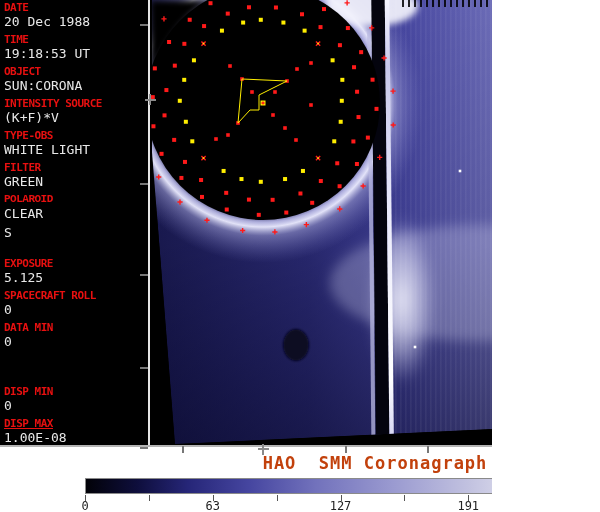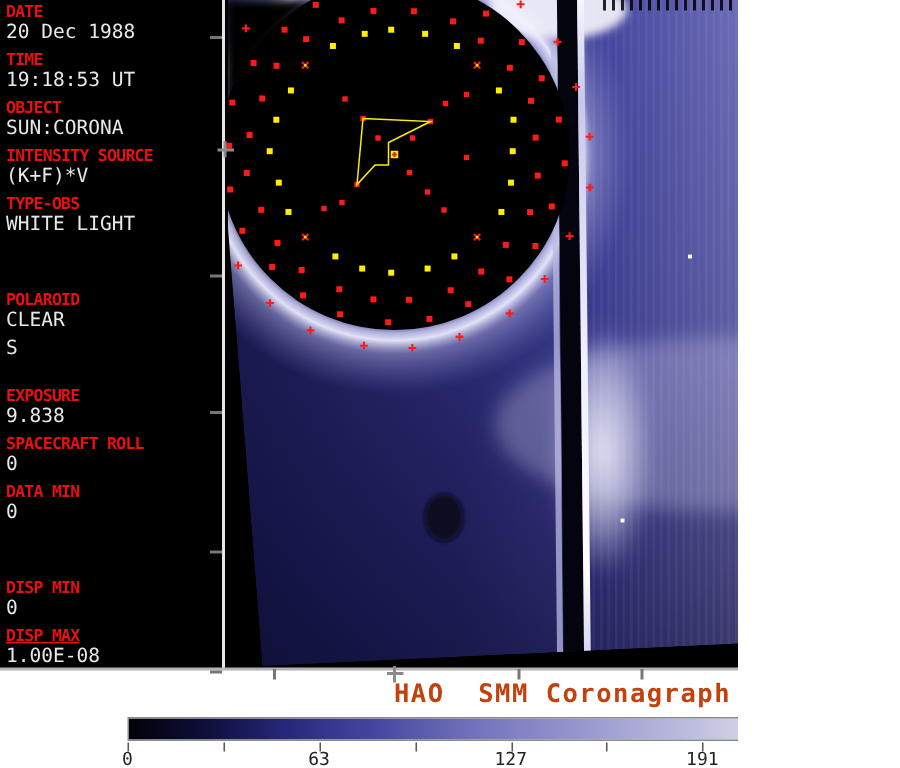--- a/index.html
+++ b/index.html
@@ -53,30 +53,34 @@
         <span class="val">SUN:CORONA</span>
       </div>
       <div class="field" style="top: 97px;">
         <span class="lbl" style="color: rgb(232, 16, 16);">INTENSITY SOURCE</span>
         <span class="val">(K+F)*V</span>
       </div>
       <div class="field" style="top: 129px;">
         <span class="lbl" style="color: rgb(232, 16, 16);">TYPE-OBS</span>
         <span class="val">WHITE LIGHT</span>
       </div>
+      <div class="field" style="top: 161px;">
+        <span class="lbl" style="color: rgb(232, 16, 16);">FILTER</span>
+        <span class="val">GREEN</span>
+      </div>
       <div class="field" style="top: 193px;">
-        <span class="lbl" style="color: rgb(232, 16, 16);">POLAROID</span>
+        <span class="lbl" style="color: rgb(232, 16, 16); font-family: Liberation Mono, monospace;">POLAROID</span>
         <span class="val">CLEAR</span>
       </div>
       <div class="field" style="top: 225px;">
         <span class="val">S</span>
       </div>
       <div class="field" style="top: 257px;">
         <span class="lbl" style="color: rgb(232, 16, 16);">EXPOSURE</span>
-        <span class="val">9.838</span>
+        <span class="val">5.125</span>
       </div>
       <div class="field" style="top: 289px;">
         <span class="lbl" style="color: rgb(232, 16, 16);">SPACECRAFT ROLL</span>
         <span class="val">0</span>
       </div>
       <div class="field" style="top: 321px;">
         <span class="lbl" style="color: rgb(232, 16, 16);">DATA MIN</span>
         <span class="val">0</span>
       </div>
       <div class="field" style="top: 385px;">

